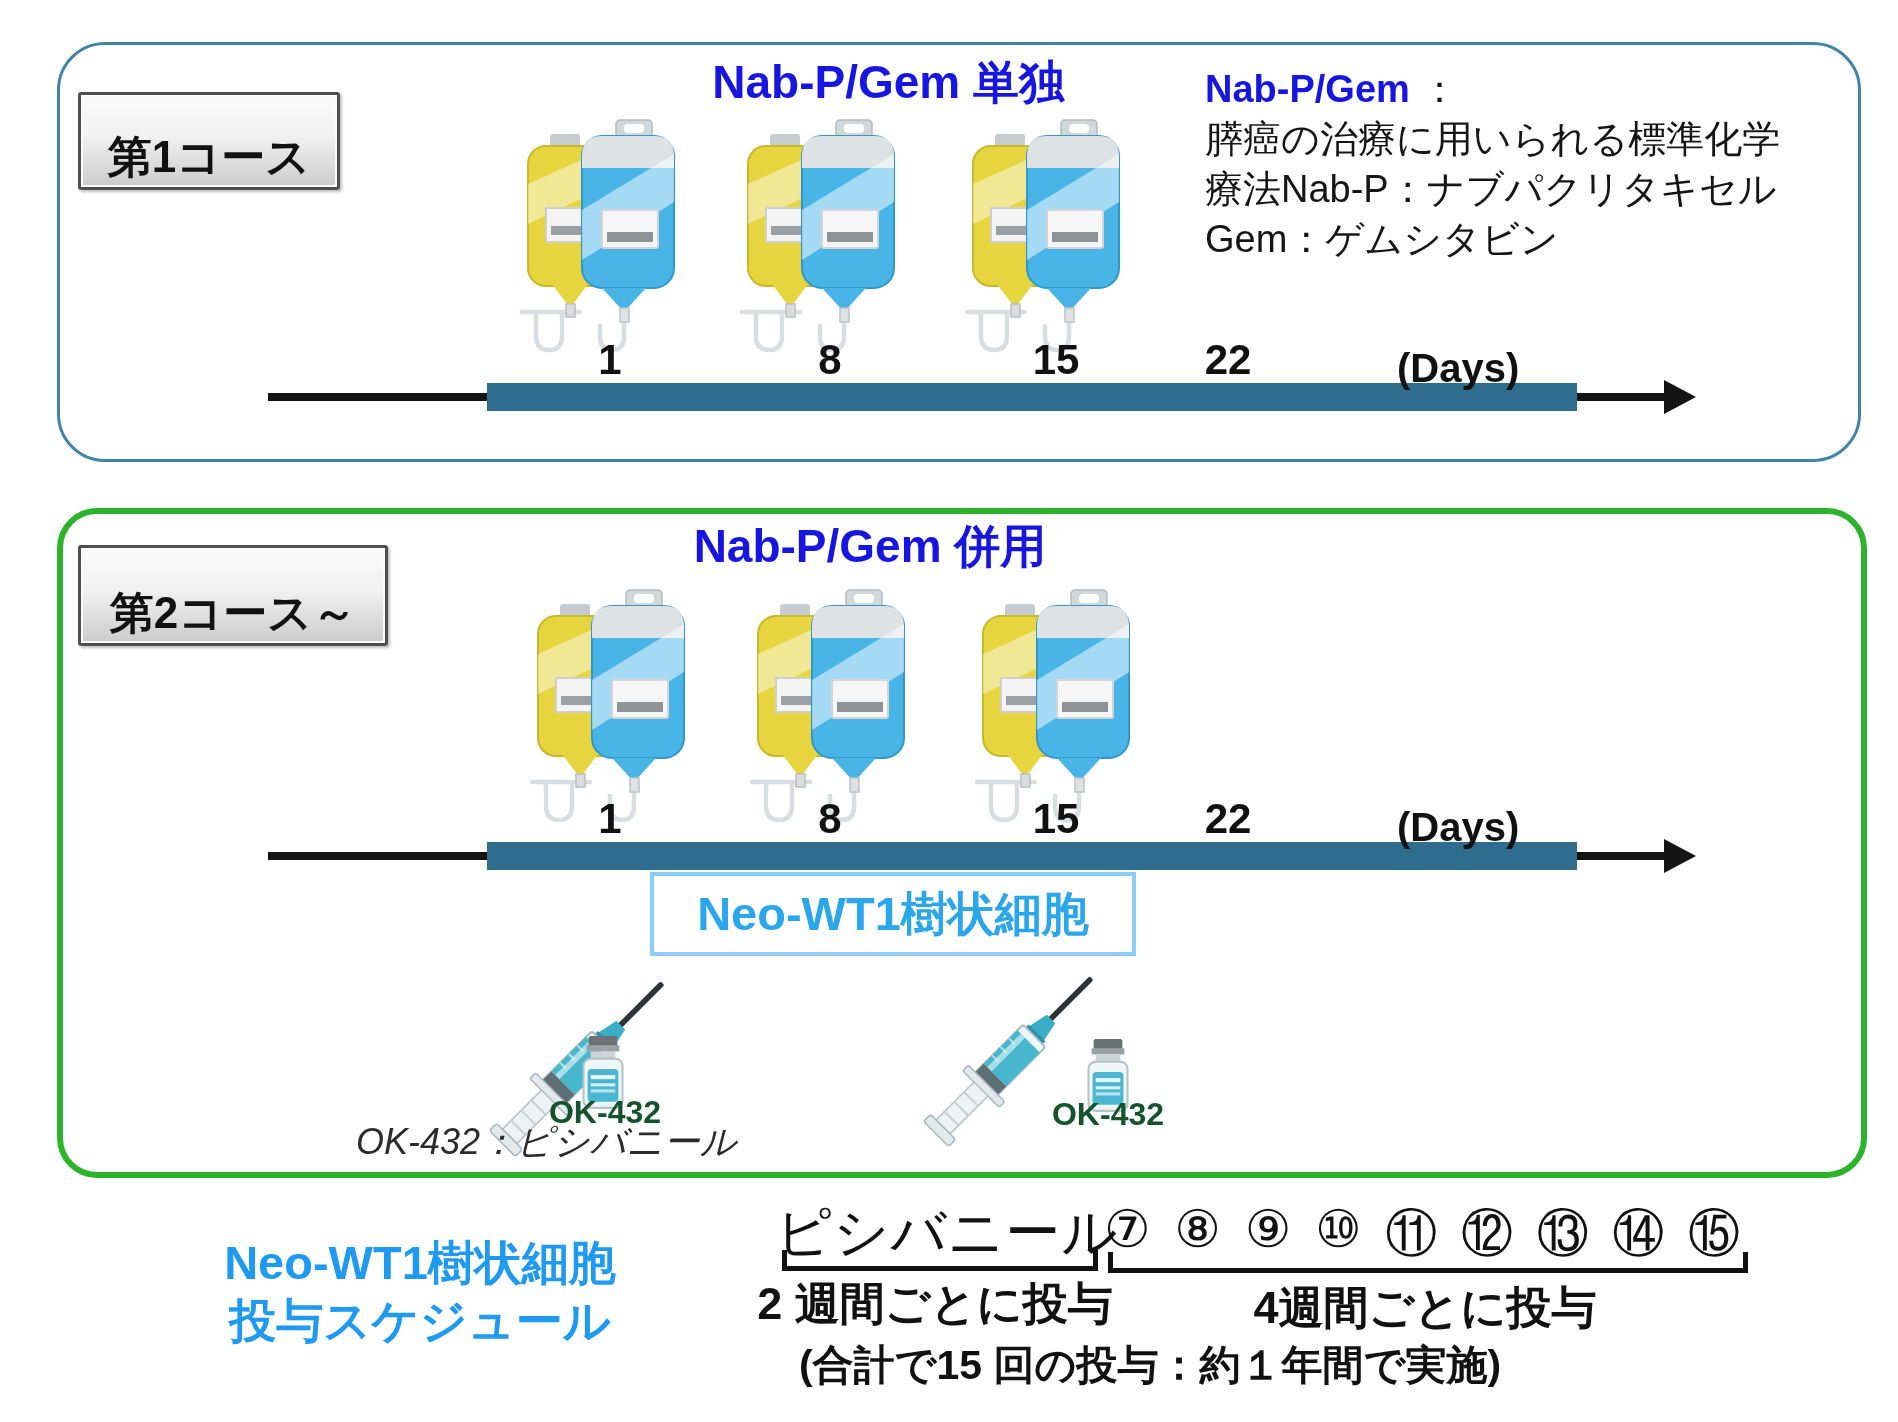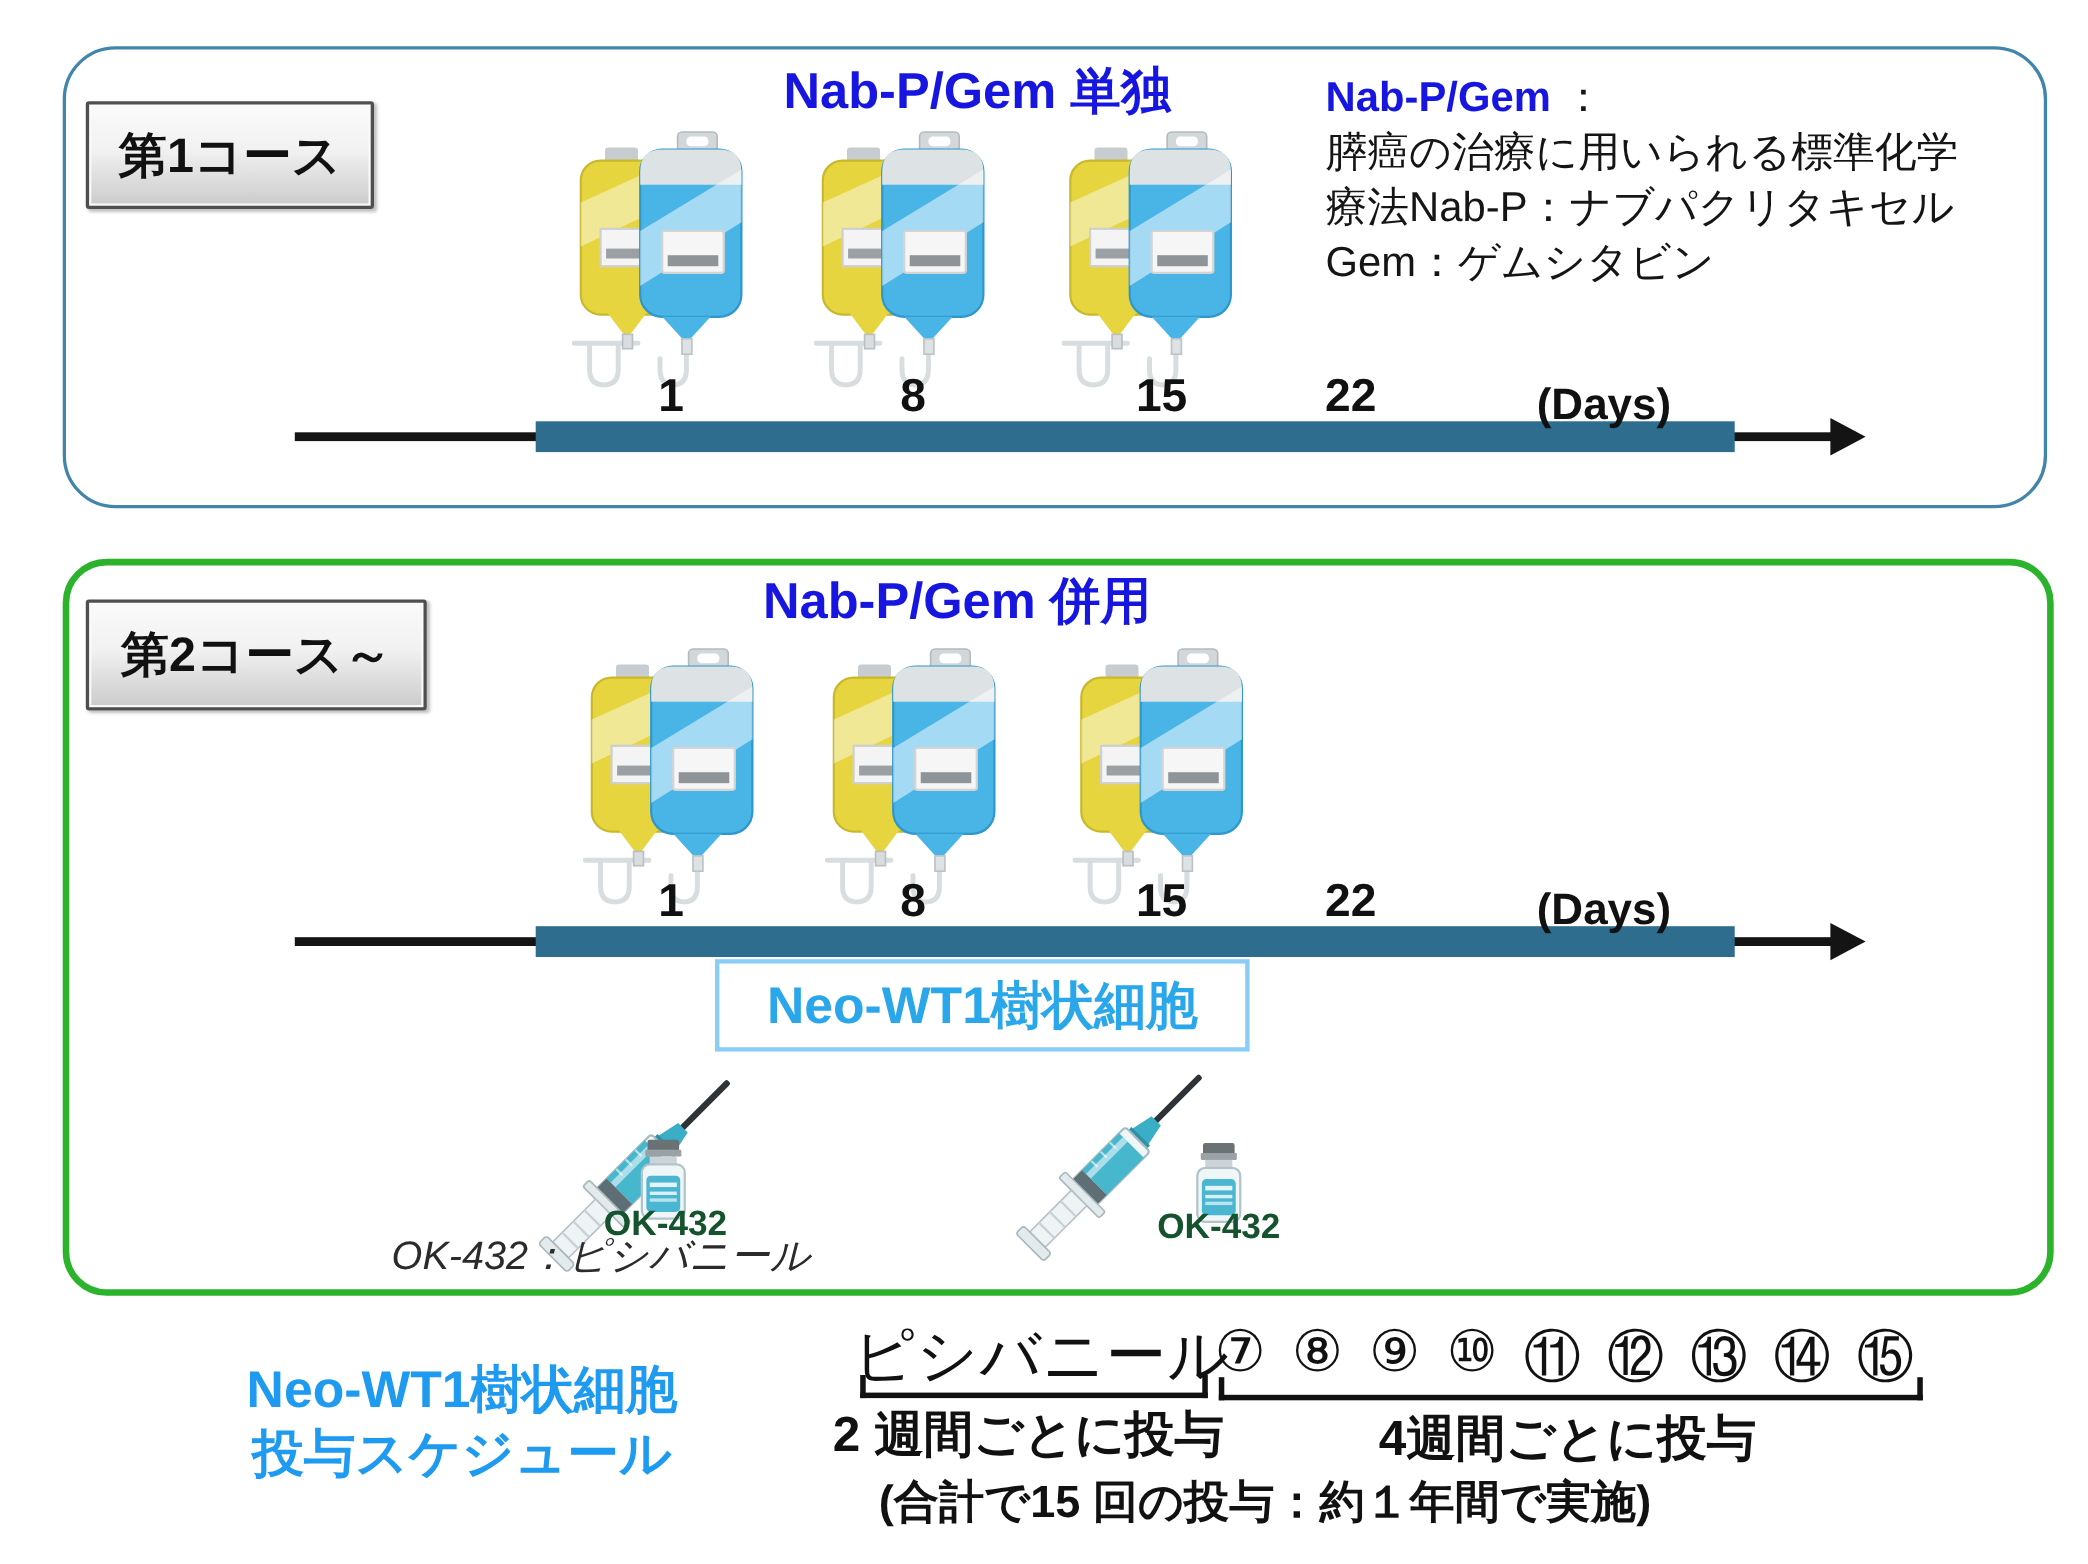--- a/index.html
+++ b/index.html
@@ -5,21 +5,21 @@
   html,body{margin:0;padding:0;background:#fff;}
   .page{position:relative;width:1898px;height:1422px;background:#ffffff;overflow:hidden;
         font-family:"Liberation Sans","DejaVu Sans",sans-serif;color:#111;}
 
   
   .panel{position:absolute;background:#fff;}
   #panel1{left:57px;top:42px;width:1798px;height:414px;border:3px solid #4285ab;border-radius:48px;}
   #panel2{left:57px;top:508px;width:1798px;height:658px;border:6px solid #2cb32c;border-radius:40px;}
 
   
-  .course-label{position:absolute;display:flex;align-items:center;justify-content:center;
+  .course-label{position:absolute;display:flex;align-items:flex-end;justify-content:center;
       font-weight:bold;font-size:44px;color:#111;
       background:linear-gradient(180deg,#fbfbfb 0%,#f1f1f1 45%,#cbcbcb 100%);
       border:3px solid #4f4f4f;border-radius:3px;
       box-shadow:inset 0 0 0 2px #fafafa,2px 2px 3px rgba(0,0,0,.25);}
   #label1{left:78px;top:92px;width:256px;height:92px;}
   #label2{left:78px;top:545px;width:304px;height:95px;}
 
   .panel-title{position:absolute;font-size:46px;font-weight:bold;color:#1616e0;text-align:center;white-space:nowrap;}
   #title1{left:545px;top:52px;width:520px;text-align:right;}
   #title2{left:610px;top:516px;width:520px;}

